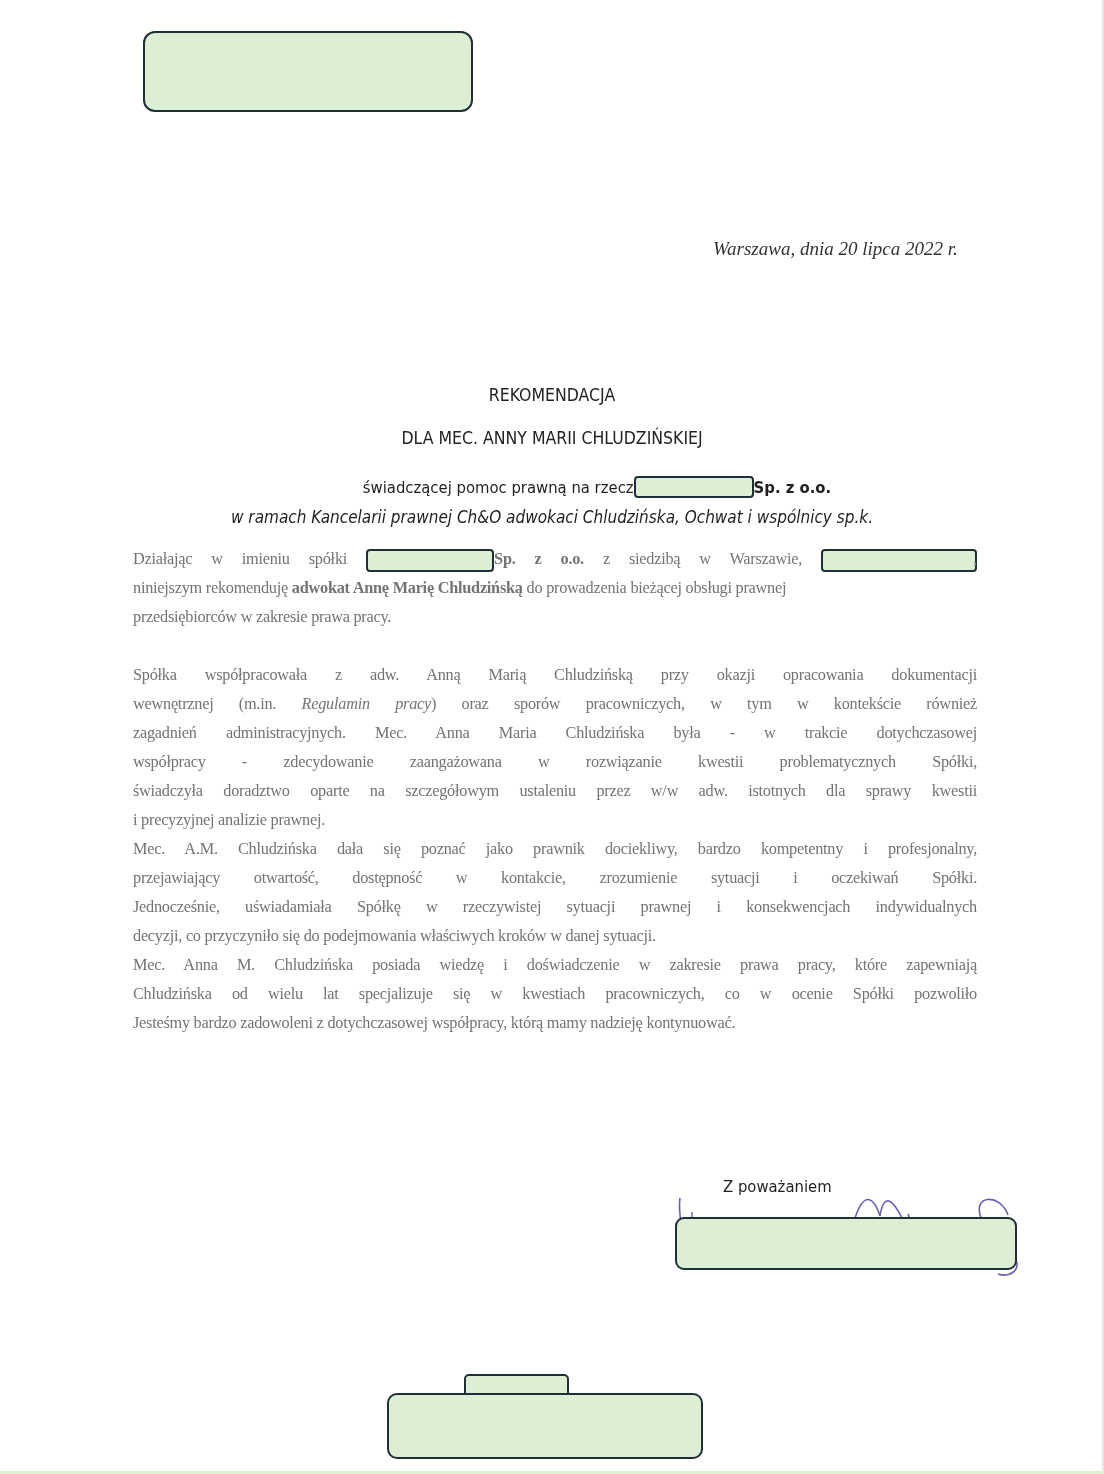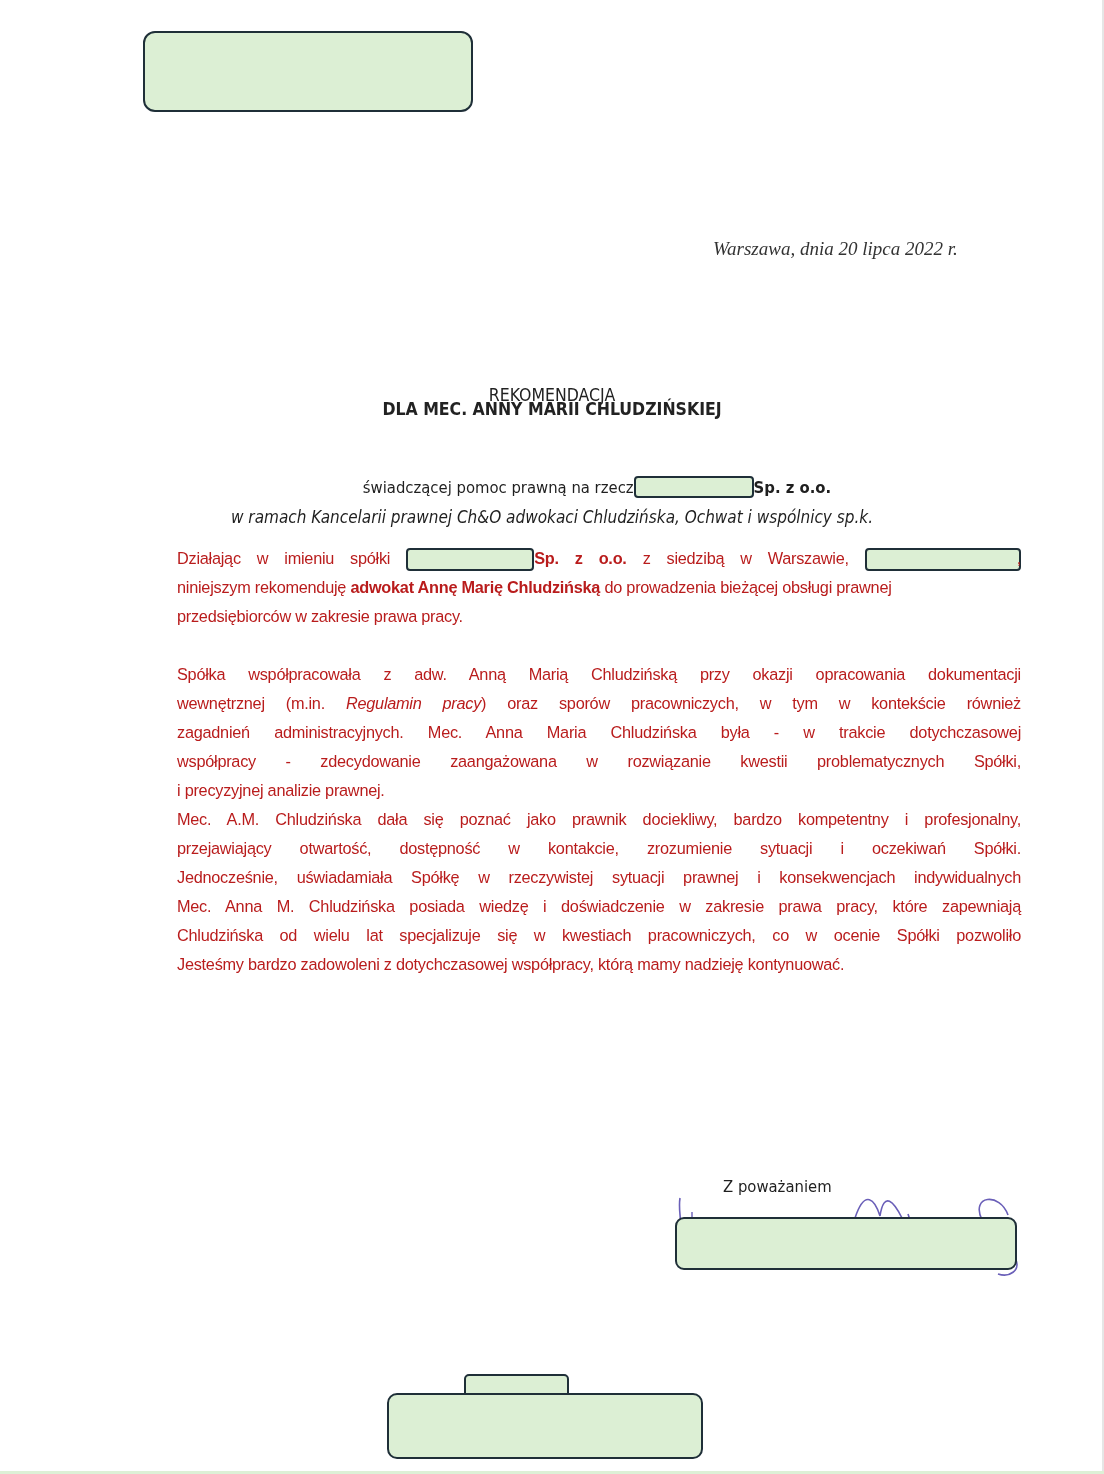--- a/index.html
+++ b/index.html
@@ -22,23 +22,22 @@
     .text {
       position: absolute; white-space: nowrap; font-size: 16.5px; line-height: 20px; color: #1f1f1f; margin-top: 44px;
     }
     .serif-italic {
       font-family: "Liberation Serif", serif; font-style: italic; font-size: 19px; color: #333;
     }
     .title { font-size: 17.5px; letter-spacing: 0; color: #222; }
     .center { left: 0; width: 1104px; text-align: center; }
     .para {
       position: absolute; left: 133px; width: 844px; font-size: 16.3px; line-height: 29px;
-      text-align: justify; color: #b91c1c; font-family: Liberation Sans, sans-serif;
+      text-align: justify; color: #737373; font-family: Liberation Serif, serif;
       letter-spacing: -0.25px;
-      margin-left: 44px;
     }
     .line { display: block; height: 29px; white-space: nowrap; overflow: visible; }
     .justify { text-align: justify; text-align-last: justify; white-space: normal; }
     .bold { font-weight: bold; }
     .ital { font-style: italic; }
     .inline-redact {
       display: inline-block; vertical-align: middle; box-sizing: border-box;
       background: #dcefd4; border: 2px solid #1f2f38; border-radius: 4px;
     }
     svg.signature { position: absolute; left: 670px; top: 1190px; width: 360px; height: 100px; overflow: visible; }
@@ -47,21 +46,21 @@
 <body>
 
 <div class="page-edge-right"></div>
 <div class="page-edge-bottom"></div>
 
 <div class="redact" style="left:143px; top:31px; width:330px; height:81px; border-radius:12px;"></div>
 
 <div class="text serif-italic" style="left:713px; top:195px;">Warszawa, dnia 20 lipca 2022 r.</div>
 
 <div class="text title center" style="top:341px;">REKOMENDACJA</div>
-<div class="text title center" style="top:355px;font-weight:bold;">DLA MEC. ANNY MARII CHLUDZIŃSKIEJ</div>
+<div class="text title center" style="top:384px;">DLA MEC. ANNY MARII CHLUDZIŃSKIEJ</div>
 
 <div class="text center" style="top:434px;padding-left:45px;">
   <span>świadczącej pomoc prawną na rzecz</span><span class="inline-redact" style="width:120px; height:22px; margin-top:-4px;"></span><span class="bold">Sp. z o.o.</span>
 </div>
 <div class="text center ital" style="top:463px; font-size:17px;">w ramach Kancelarii prawnej Ch&amp;O adwokaci Chludzińska, Ochwat i wspólnicy sp.k.</div>
 
 <div class="para" style="top:544px;">
   <span class="line justify">
     <span>Działając w imieniu spółki</span>
     <span class="inline-redact" style="width:128px; height:23px;"></span><span class="bold">Sp. z o.o.</span>
@@ -70,24 +69,26 @@
   </span>
   <span class="line"><span>niniejszym rekomenduję </span><span class="bold">adwokat Annę Marię Chludzińską</span><span> do prowadzenia bieżącej obsługi prawnej</span></span>
   <span class="line">przedsiębiorców w zakresie prawa pracy.</span>
 </div>
 
 <div class="para" style="top:660px;">
   <span class="line justify">Spółka współpracowała z adw. Anną Marią Chludzińską przy okazji opracowania dokumentacji</span>
   <span class="line justify"><span>wewnętrznej (m.in. </span><span class="ital">Regulamin pracy</span><span>) oraz  sporów pracowniczych, w tym w kontekście również</span></span>
   <span class="line justify">zagadnień administracyjnych. Mec. Anna Maria Chludzińska była - w trakcie dotychczasowej</span>
   <span class="line justify">współpracy -  zdecydowanie zaangażowana w rozwiązanie kwestii problematycznych Spółki,</span>
+  <span class="line justify">świadczyła doradztwo oparte na szczegółowym ustaleniu przez w/w adw. istotnych dla sprawy kwestii</span>
   <span class="line">i precyzyjnej analizie prawnej.</span>
   <span class="line justify">Mec. A.M. Chludzińska dała się poznać jako prawnik dociekliwy, bardzo kompetentny i profesjonalny,</span>
   <span class="line justify">przejawiający otwartość, dostępność w kontakcie, zrozumienie sytuacji i oczekiwań Spółki.</span>
   <span class="line justify">Jednocześnie, uświadamiała Spółkę w rzeczywistej sytuacji prawnej i konsekwencjach indywidualnych</span>
+  <span class="line">decyzji, co przyczyniło się do podejmowania właściwych kroków w danej sytuacji.</span>
   <span class="line justify">Mec. Anna M. Chludzińska posiada wiedzę i doświadczenie w zakresie prawa pracy, które zapewniają</span>
   <span class="line justify">Chludzińska od wielu lat specjalizuje się w kwestiach pracowniczych, co w ocenie Spółki pozwoliło</span>
   <span class="line">Jesteśmy bardzo zadowoleni z dotychczasowej współpracy, którą mamy nadzieję kontynuować.</span>
 </div>
 
 <div class="text" style="left:723px; top:1133px;">Z poważaniem</div>
 
 <svg class="signature" viewBox="0 0 360 100">
   <path d="M10 8 C 8 20, 12 30, 10 40" stroke="#6a5fb8" stroke-width="1.6" fill="none"></path>
   <path d="M22 22 L 22 30" stroke="#6a5fb8" stroke-width="1.4" fill="none"></path>

